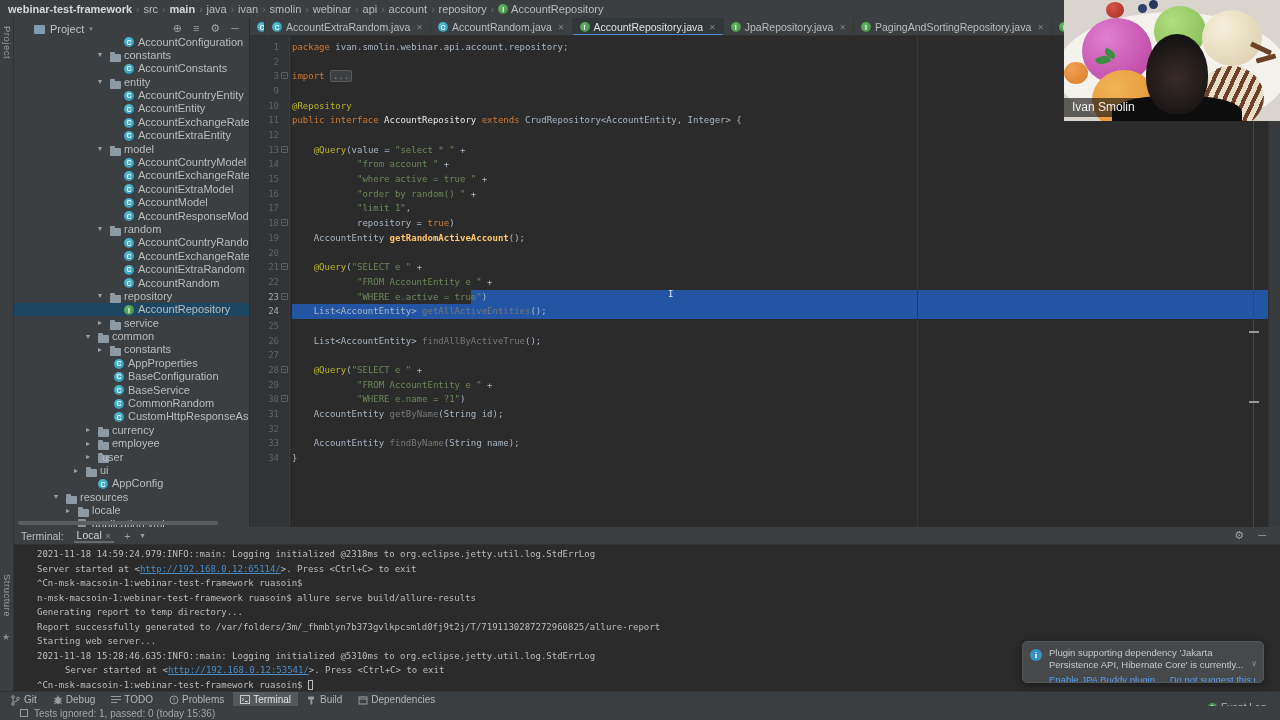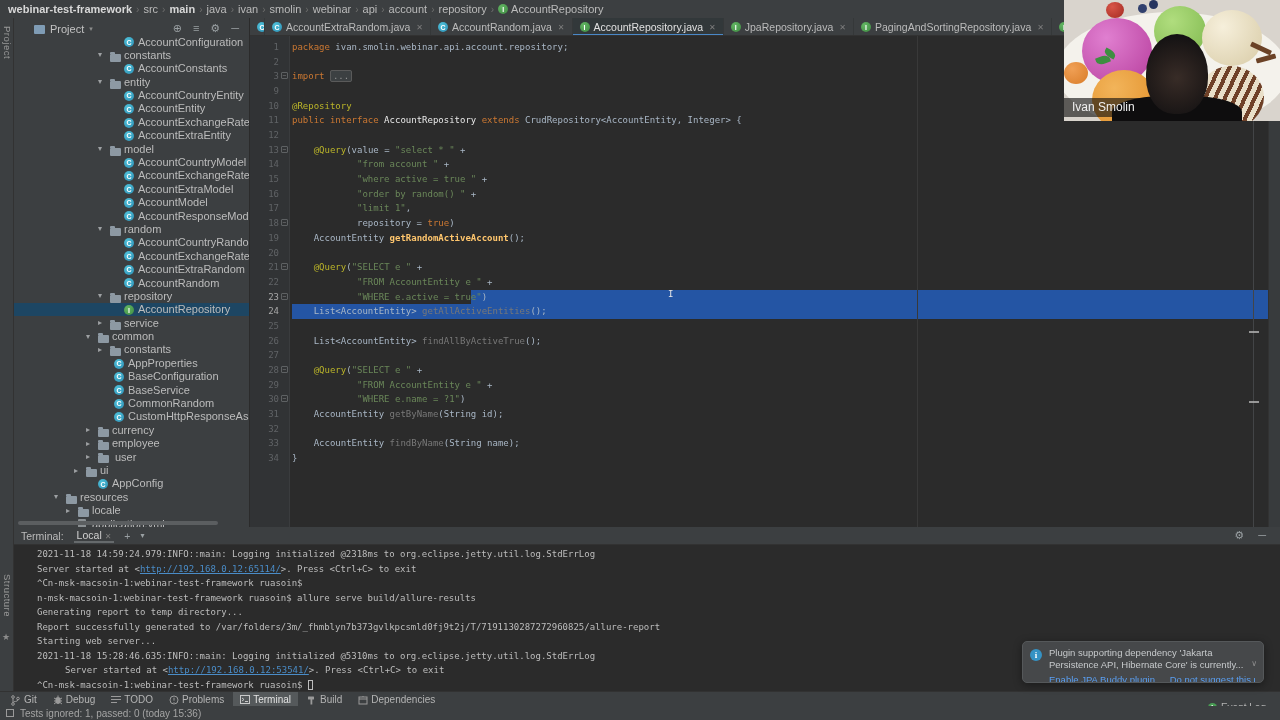--- a/index.html
+++ b/index.html
@@ -106,21 +106,21 @@
     display:flex; align-items:center; font-size:10px; color:#b4b4b4; padding-left:4px; gap:4px; }
   .tw-item { display:flex; align-items:center; gap:4px; padding:0 7px; height:15px; }
   .tw-item.active { background:#55595b; color:#e2e2e2; }
   .mini { width:9px; height:9px; display:inline-block; position:relative; }
   #event-log { position:absolute; right:14px; top:8px; height:15px; display:flex; align-items:center; gap:4px; color:#b4b4b4; }
   .gdot { width:9px; height:9px; border-radius:50%; background:#499c54; color:#fff; font-size:7px;
     text-align:center; line-height:9px; }
 
   
   #statusbar { left:0; top:706px; width:1280px; height:14px; background:#3c3f41; display:flex; align-items:center;
-    font-size:10px; color:#a4a4a4; padding:0 10px 0 6px; }
+    font-size:10px; color:#a4a4a4; padding:0 10px 0 20px; }
   #status-left { display:flex; align-items:center; gap:6px; }
   #status-right { position:absolute; right:10px; display:flex; align-items:center; gap:16px; }
   .lock { width:7px; height:6px; border:1px solid #9a9a9a; border-radius:1px; position:relative; margin-top:3px; }
   .lock:before { content:""; position:absolute; left:1px; top:-4px; width:3px; height:3px;
     border:1px solid #9a9a9a; border-bottom:none; border-radius:3px 3px 0 0; }
   .sqicon { width:8px; height:8px; border:1px solid #9a9a9a; display:inline-block; }
 
   
   #right-stripe { left:1268px; top:18px; width:12px; height:673px; background:#383b3d; border-left:1px solid #323232; }
   #json-fmt { position:absolute; left:1px; top:590px; }
@@ -362,21 +362,21 @@
           <span class="tlabel" style="left: 98px;">currency</span>
         </div>
         <div class="trow">
           <span class="tarrow" style="left: 72px;">▸</span>
           <span class="ticon folder" style="left: 84px;"></span>
           <span class="tlabel" style="left: 98px;">employee</span>
         </div>
         <div class="trow">
           <span class="tarrow" style="left: 72px;">▸</span>
           <span class="ticon folder" style="left: 84px;"></span>
-          <span class="tlabel" style="left: 101px;">user</span>
+          <span class="tlabel" style="left: 88px;">user</span>
         </div>
         <div class="trow">
           <span class="tarrow" style="left: 60px;">▸</span>
           <span class="ticon folder" style="left: 72px;"></span>
           <span class="tlabel" style="left: 86px;">ui</span>
         </div>
         <div class="trow">
           <span class="ticon cicon" style="left: 84px; position: absolute;">C</span>
           <span class="tlabel" style="left: 98px;">AppConfig</span>
         </div>

